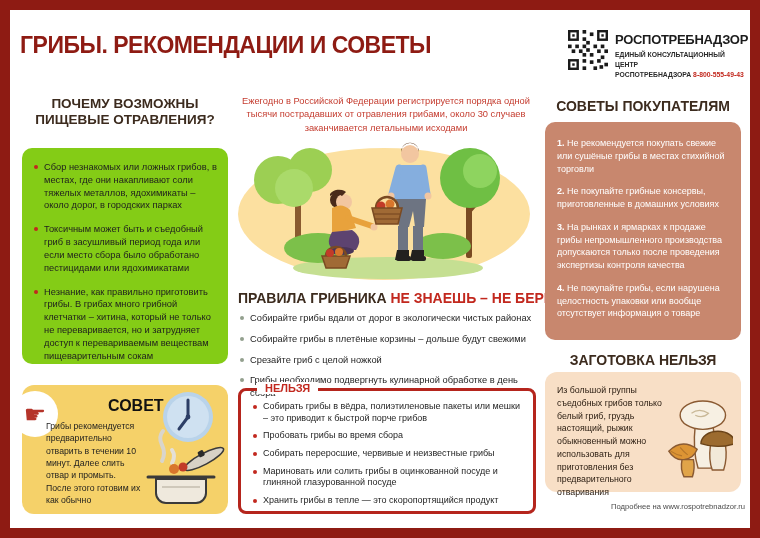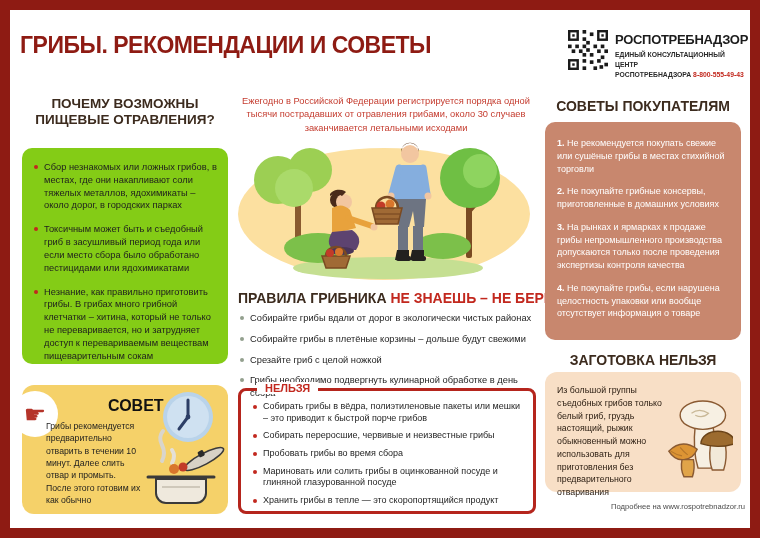--- a/index.html
+++ b/index.html
@@ -280,25 +280,25 @@
     </div>
 
     <div class="forbidden">
       <div class="forbidden-legend">НЕЛЬЗЯ</div>
       <div class="b-item">
         <span class="dot red"></span>
         <span>Собирать грибы в вёдра, полиэтиленовые пакеты или мешки – это приводит к быстрой порче грибов</span>
       </div>
       <div class="b-item">
         <span class="dot red"></span>
+        <span>Пробовать грибы во время сбора</span>
+      </div>
+      <div class="b-item">
+        <span class="dot red"></span>
         <span>Собирать переросшие, червивые и неизвестные грибы</span>
-      </div>
-      <div class="b-item">
-        <span class="dot red"></span>
-        <span>Пробовать грибы во время сбора</span>
       </div>
       <div class="b-item">
         <span class="dot red"></span>
         <span>Мариновать или солить грибы в оцинкованной посуде и глиняной глазурованной посуде</span>
       </div>
       <div class="b-item">
         <span class="dot red"></span>
         <span>Хранить грибы в тепле — это скоропортящийся продукт</span>
       </div>
     </div>

